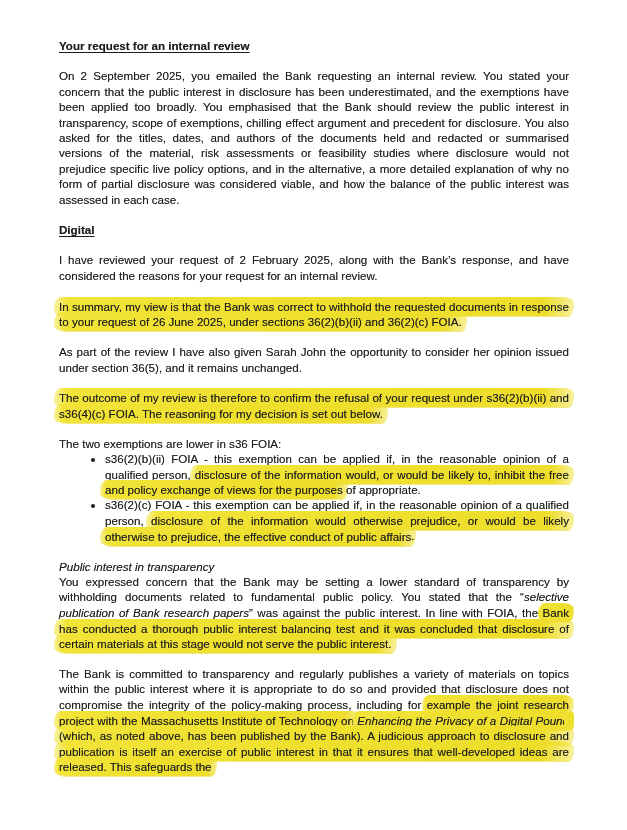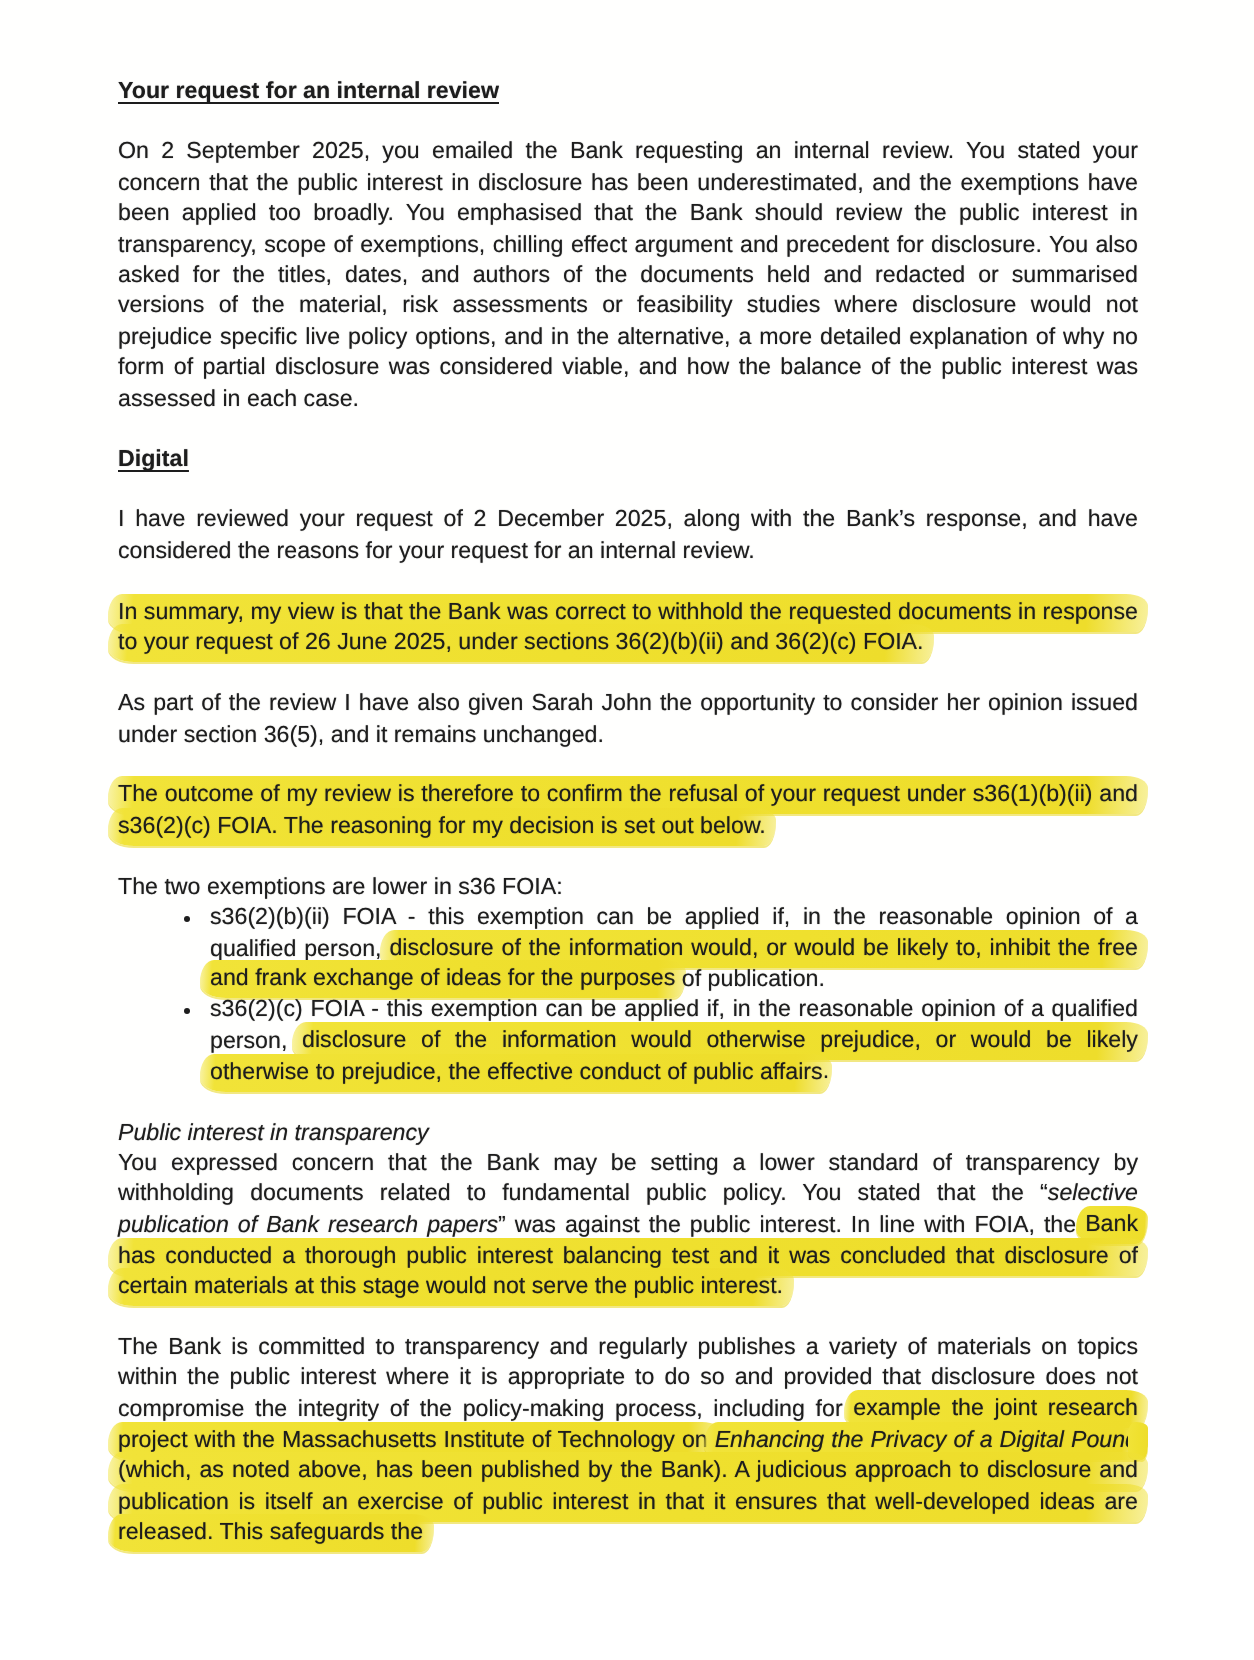--- a/index.html
+++ b/index.html
@@ -60,25 +60,25 @@
   }
 </style>
 </head>
 <body>
 
 <div class="page">
   <div class="content">
       <div class="doc-heading">Your request for an internal review</div>
       <p class="doc-para"><span class="seg">On 2 September 2025, you emailed the Bank requesting an internal review. You stated your concern that the public interest in disclosure has been underestimated, and the exemptions have been applied too broadly. You emphasised that the Bank should review the public interest in transparency, scope of exemptions, chilling effect argument and precedent for disclosure. You also asked for the titles, dates, and authors of the documents held and redacted or summarised versions of the material, risk assessments or feasibility studies where disclosure would not prejudice specific live policy options, and in the alternative, a more detailed explanation of why no form of partial disclosure was considered viable, and how the balance of the public interest was assessed in each case.</span></p>
       <div class="doc-heading">Digital</div>
-      <p class="doc-para"><span class="seg">I have reviewed your request of 2 December 2025, along with the Bank’s response, and have considered the reasons for your request for an internal review.</span></p>
+      <p class="doc-para"><span class="seg">I have reviewed your request of 2 February 2025, along with the Bank’s response, and have considered the reasons for your request for an internal review.</span></p>
       <p class="doc-para"><span class="seg hl">In summary, my view is that the Bank was correct to withhold the requested documents in response to your request of 26 June 2025, under sections 36(2)(b)(ii) and 36(2)(c) FOIA.</span></p>
       <p class="doc-para"><span class="seg">As part of the review I have also given Sarah John the opportunity to consider her opinion issued under section 36(5), and it remains unchanged.</span></p>
-      <p class="doc-para"><span class="seg hl">The outcome of my review is therefore to confirm the refusal of your request under s36(1)(b)(ii) and s36(2)(c) FOIA. The reasoning for my decision is set out below.</span></p>
+      <p class="doc-para"><span class="seg hl">The outcome of my review is therefore to confirm the refusal of your request under s36(2)(b)(ii) and s36(4)(c) FOIA. The reasoning for my decision is set out below.</span></p>
       <p class="doc-para tight"><span class="seg">The two exemptions are lower in s36 FOIA:</span></p>
       <ul class="doc-bullets">
-        <li><span class="seg">s36(2)(b)(ii) FOIA - this exemption can be applied if, in the reasonable opinion of a qualified person, </span><span class="seg hl">disclosure of the information would, or would be likely to, inhibit the free and frank exchange of ideas for the purposes</span><span class="seg"> of publication.</span></li>
+        <li><span class="seg">s36(2)(b)(ii) FOIA - this exemption can be applied if, in the reasonable opinion of a qualified person, </span><span class="seg hl">disclosure of the information would, or would be likely to, inhibit the free and policy exchange of views for the purposes</span><span class="seg"> of appropriate.</span></li>
         <li><span class="seg">s36(2)(c) FOIA - this exemption can be applied if, in the reasonable opinion of a qualified person, </span><span class="seg hl">disclosure of the information would otherwise prejudice, or would be likely otherwise to prejudice, the effective conduct of public affairs</span><span class="seg">.</span></li>
       </ul>
       <p class="doc-para"><span class="seg italic">Public interest in transparency</span><br><span class="seg">You expressed concern that the Bank may be setting a lower standard of transparency by withholding documents related to fundamental public policy. You stated that the “</span><span class="seg italic">selective publication of Bank research papers</span><span class="seg">” was against the public interest. In line with FOIA, the </span><span class="seg hl">Bank has conducted a thorough public interest balancing test and it was concluded that disclosure of certain materials at this stage would not serve the public interest.</span></p>
       <p class="doc-para"><span class="seg">The Bank is committed to transparency and regularly publishes a variety of materials on topics within the public interest where it is appropriate to do so and provided that disclosure does not compromise the integrity of the policy-making process, including for </span><span class="seg hl">example the joint research project with the Massachusetts Institute of Technology on </span><span class="seg hl italic">Enhancing the Privacy of a Digital Pound</span><span class="seg hl"> (which, as noted above, has been published by the Bank). A judicious approach to disclosure and publication is itself an exercise of public interest in that it ensures that well-developed ideas are released. This safeguards the</span></p>
     </div>
 </div>
 
 </body></html>

